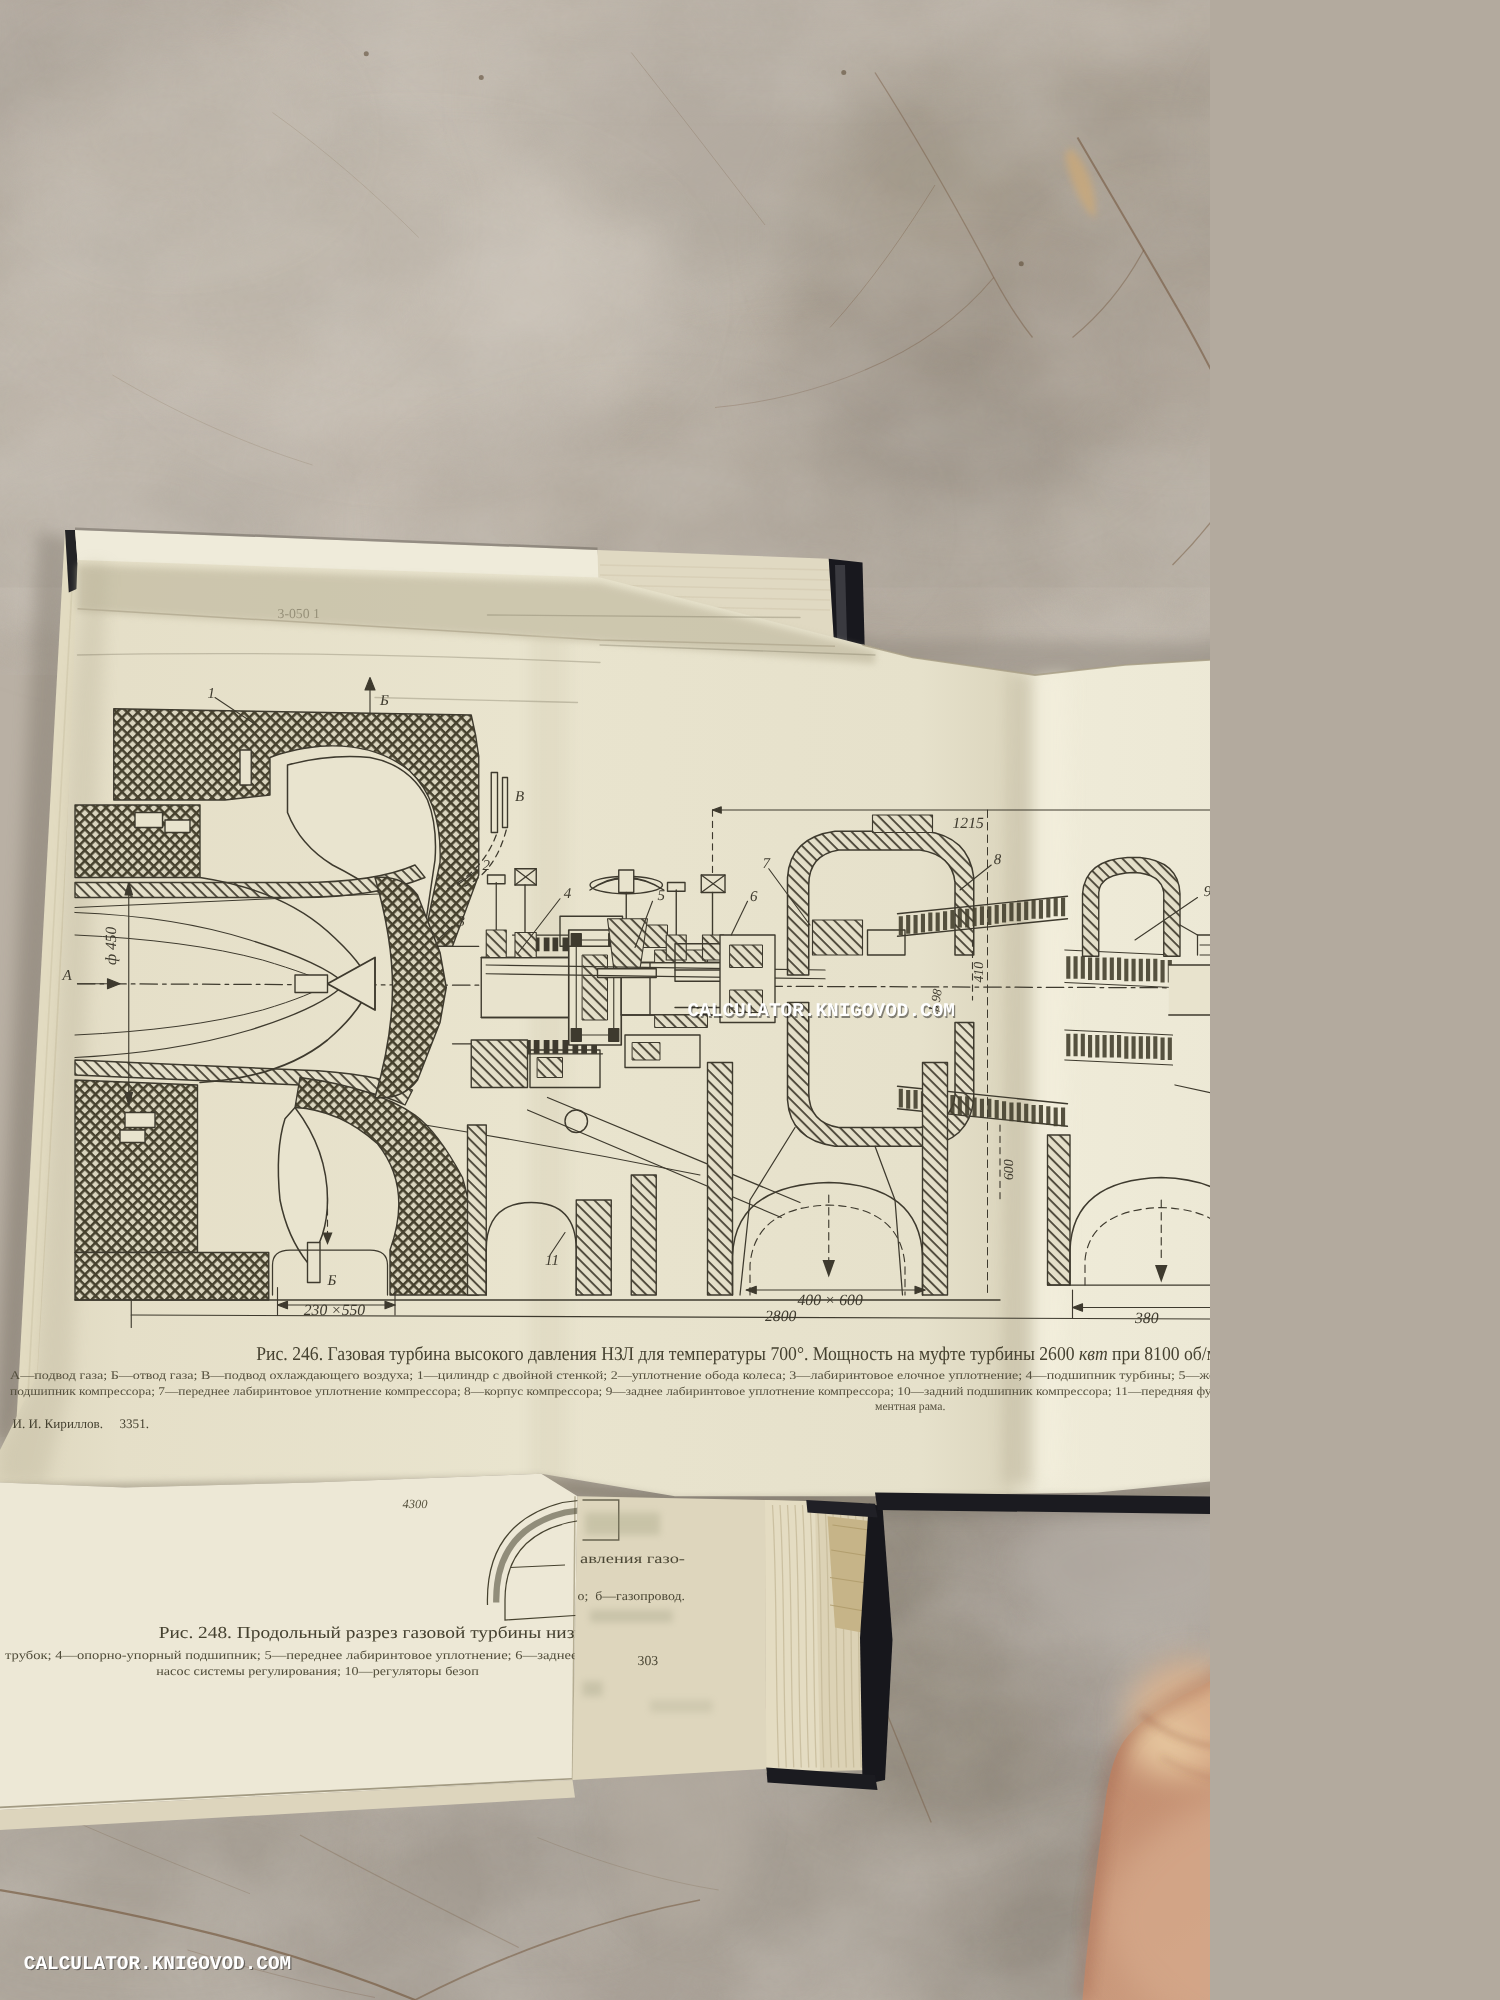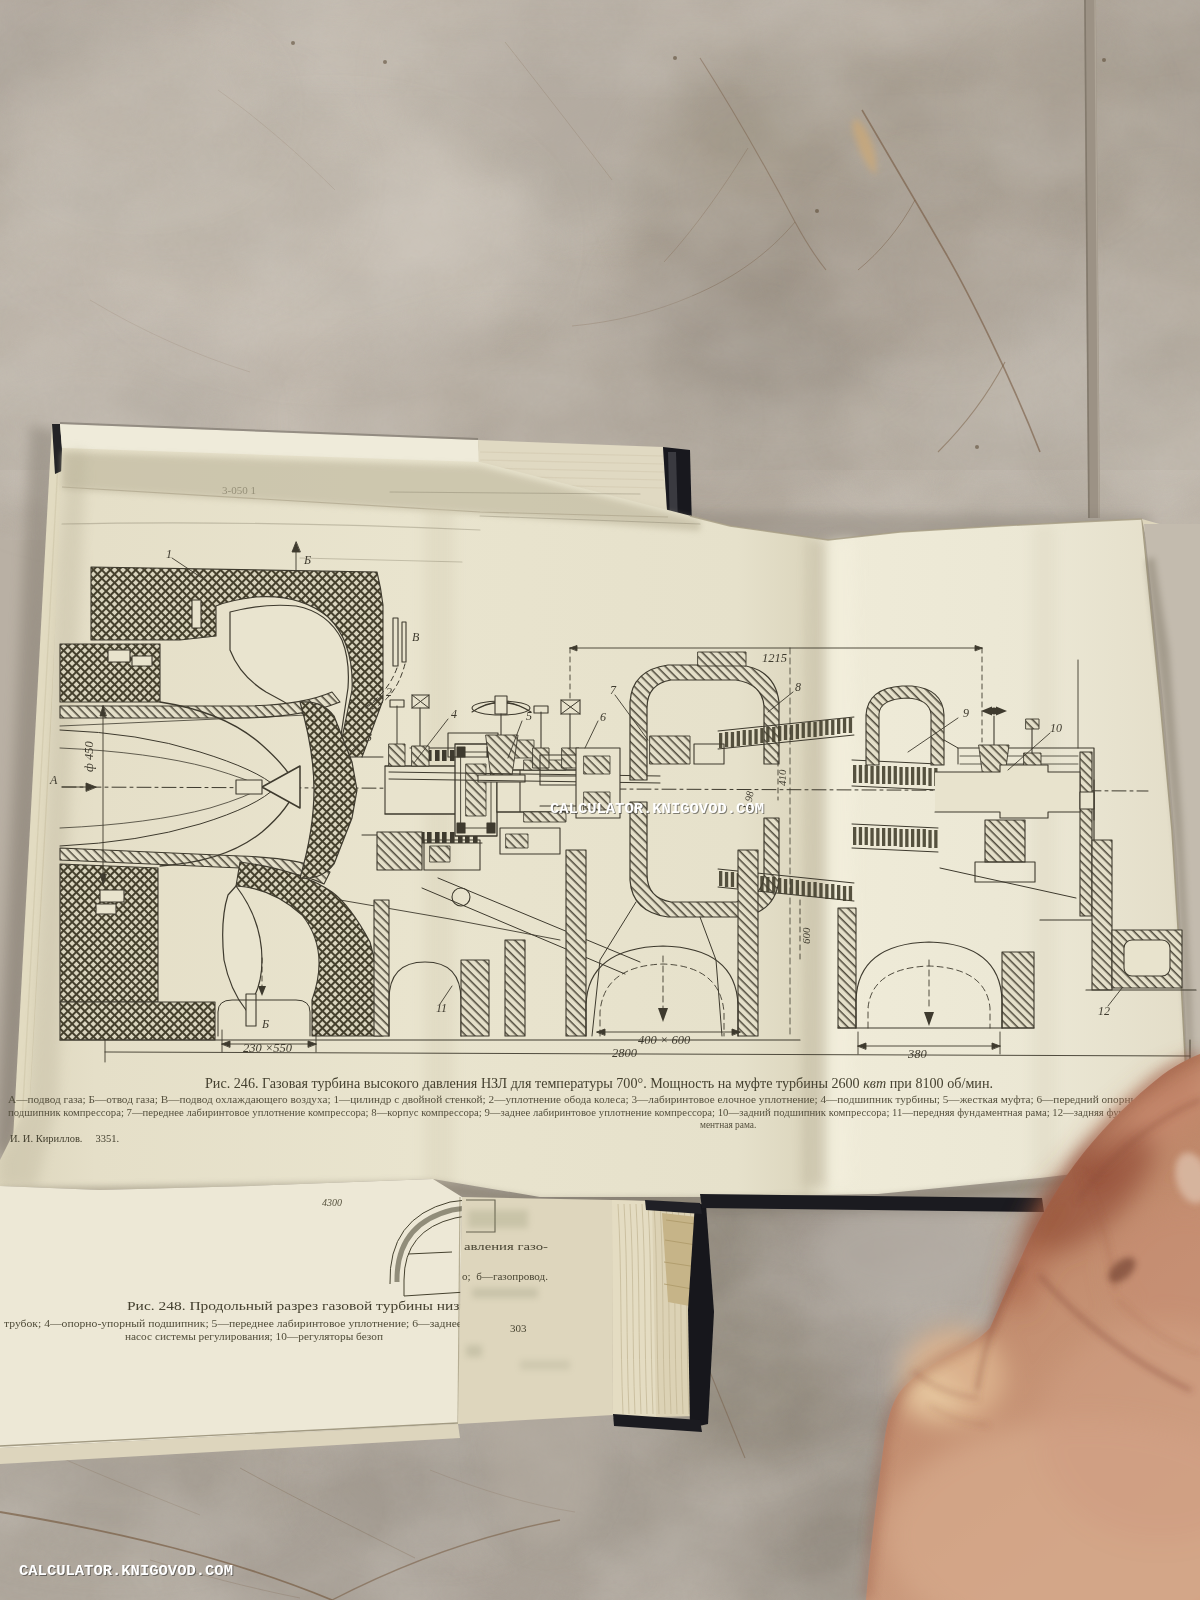--- a/index.html
+++ b/index.html
@@ -1,15 +1,15 @@
 <!DOCTYPE html>
 <html><head><meta charset="utf-8">
 <style>
 html,body{margin:0;padding:0;background:#b3aa9e;}
-#page{position:relative;width:1200px;height:1600px;overflow:hidden;}
+#page{position:relative;width:968px;height:1600px;overflow:hidden;}
 svg{display:block}
 text{font-family:"Liberation Serif",serif;}
 text.wm{font-family:"Liberation Mono",monospace;font-weight:bold;}
 </style></head><body>
 <div id="page">
 <svg width="1200" height="1600" viewBox="0 0 1200 1600">
 <defs>
 <pattern id="hA" width="6" height="6" patternUnits="userSpaceOnUse" patternTransform="rotate(45)">
   <rect width="6" height="6" fill="#e4dfc9"></rect>
           <rect width="6" height="1.55" fill="#514c3e"></rect>

